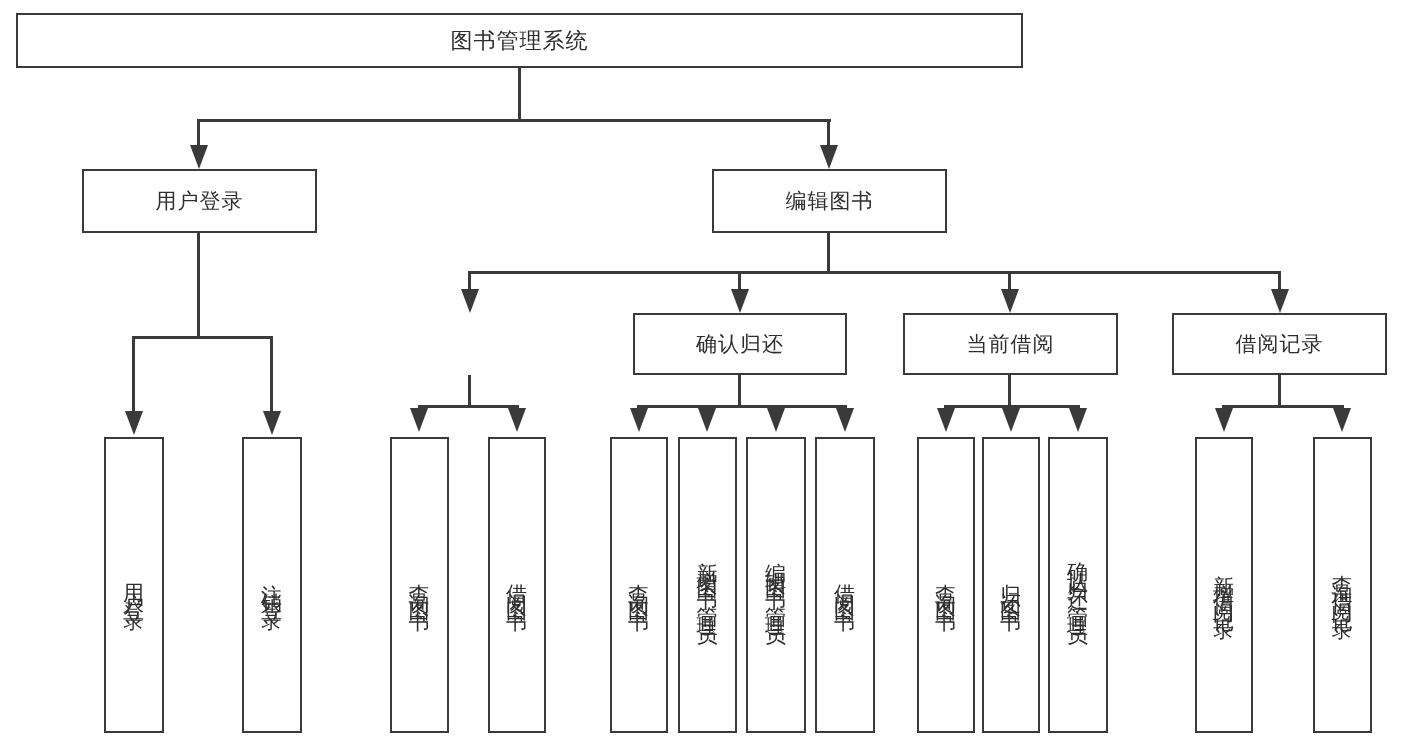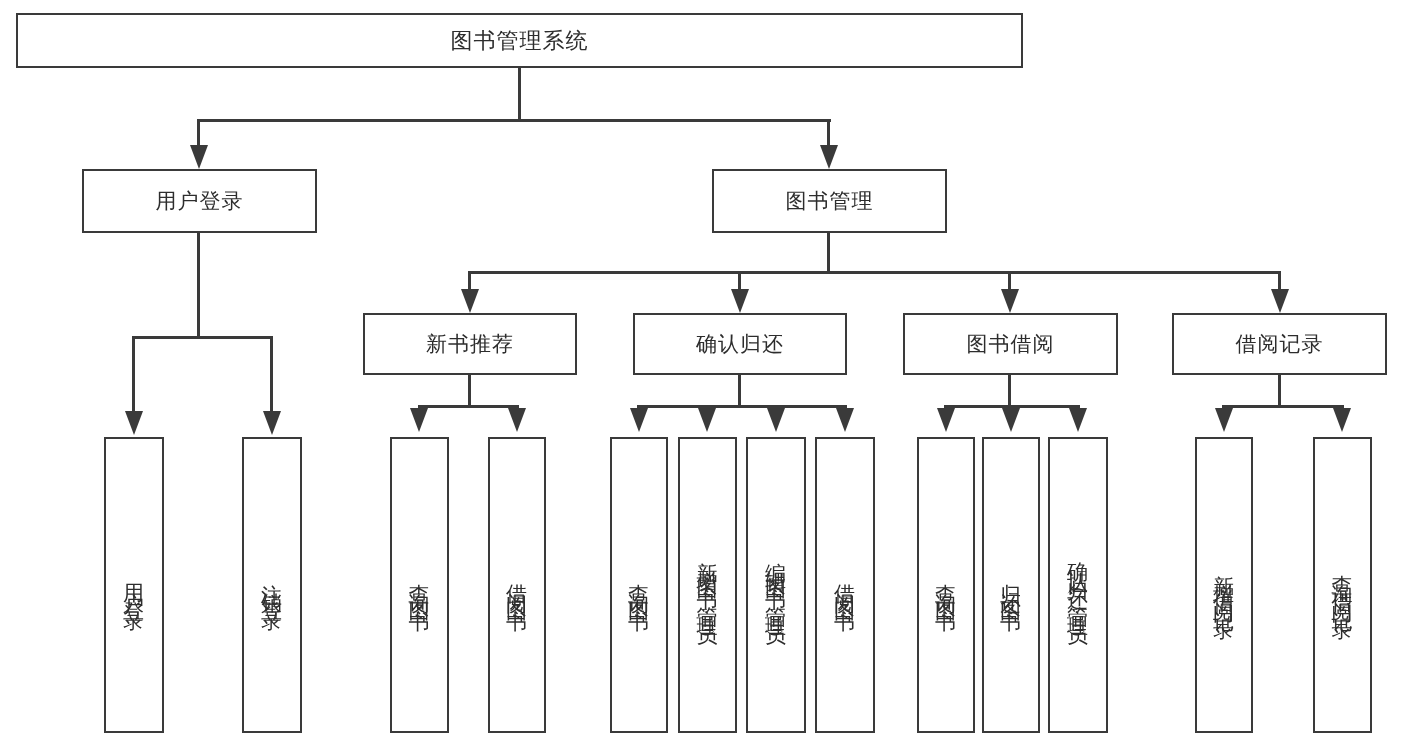--- a/index.html
+++ b/index.html
@@ -51,25 +51,24 @@
   }
 </style>
 </head>
 <body>
 
 <div id="canvas">
 
   <div class="node root" style="left:16px;top:13px;width:1007px;height:55px">图书管理系统</div>
 
   <div class="node" style="left:82px;top:169px;width:235px;height:64px">用户登录</div>
-  <div class="node" style="left:712px;top:169px;width:235px;height:64px">图书管理</div>
+  <div class="node" style="left:712px;top:169px;width:235px;height:64px">编辑图书</div>
 
-  <div class="node" style="left:363px;top:313px;width:214px;height:62px">新书推荐</div>
   <div class="node" style="left:633px;top:313px;width:214px;height:62px">确认归还</div>
-  <div class="node" style="left:903px;top:313px;width:215px;height:62px">图书借阅</div>
+  <div class="node" style="left:903px;top:313px;width:215px;height:62px">当前借阅</div>
   <div class="node" style="left:1172px;top:313px;width:215px;height:62px">借阅记录</div>
 
   <div class="node vert" style="left:104px;top:437px;width:60px;height:296px">用户登录</div>
   <div class="node vert" style="left:242px;top:437px;width:60px;height:296px">注销登录</div>
 
   <div class="node vert" style="left:390px;top:437px;width:59px;height:296px">查询图书</div>
   <div class="node vert" style="left:488px;top:437px;width:58px;height:296px">借阅图书</div>
 
   <div class="node vert" style="left:610px;top:437px;width:58px;height:296px">查询图书</div>
   <div class="node vert" style="left:678px;top:437px;width:59px;height:296px">新增图书（管理员）</div>

